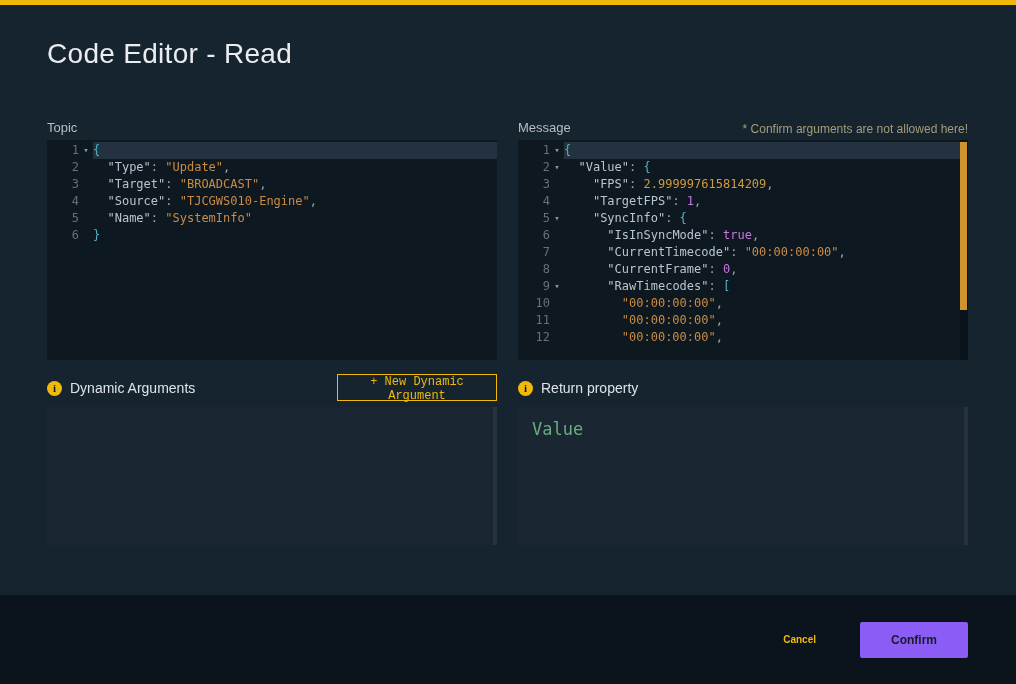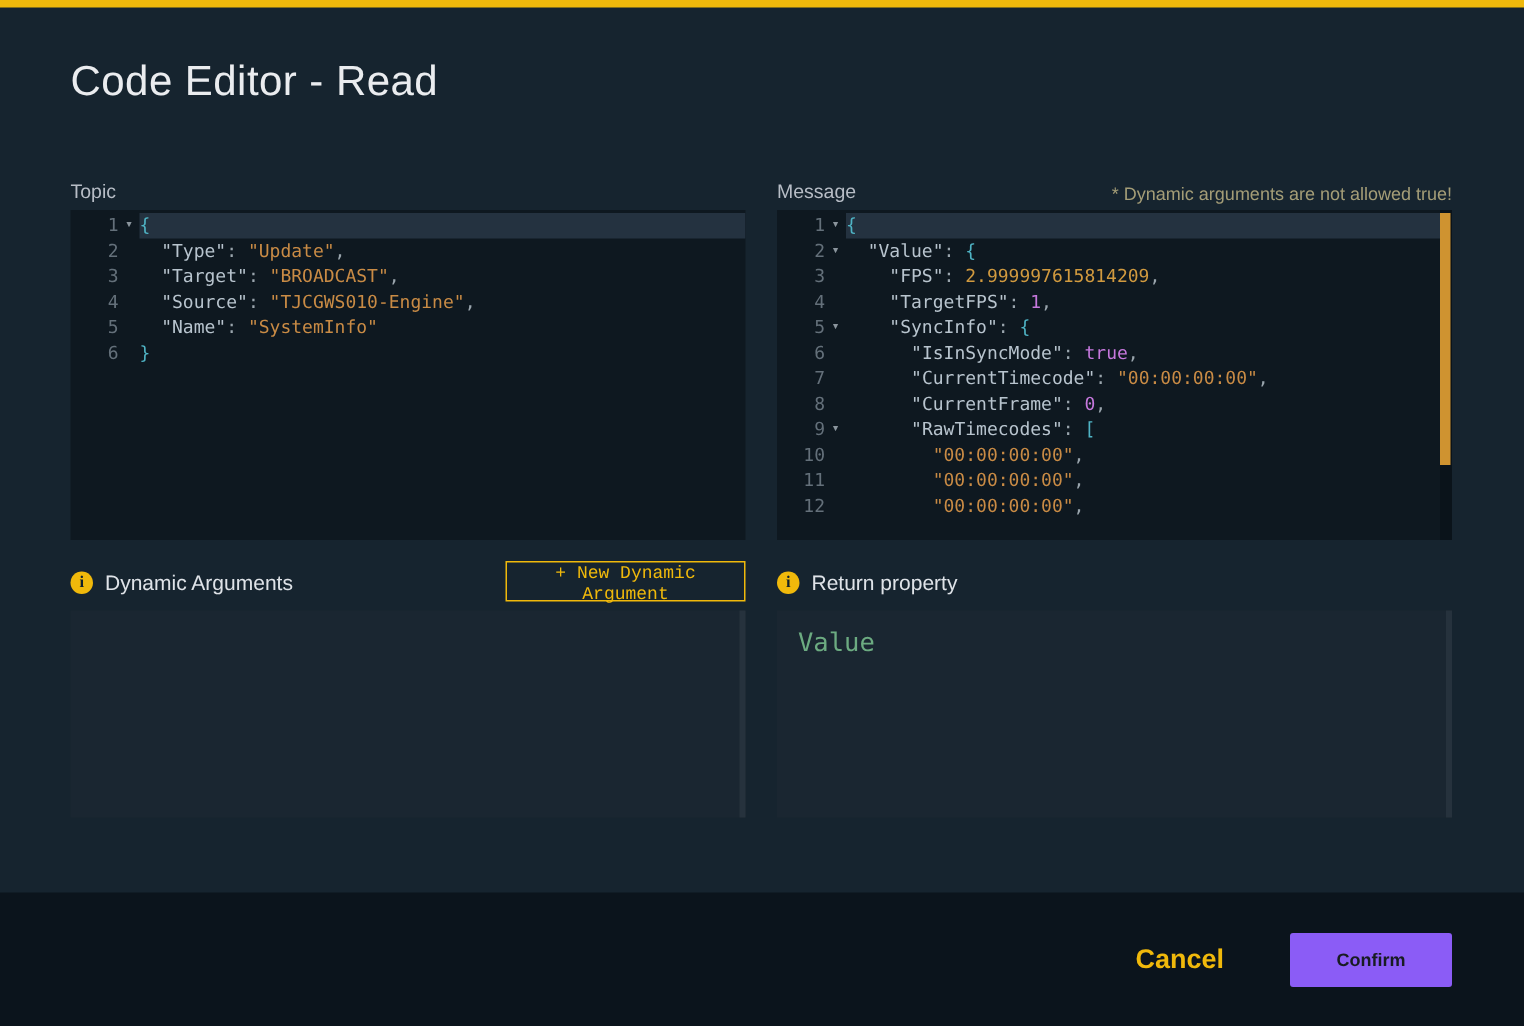--- a/index.html
+++ b/index.html
@@ -48,38 +48,38 @@
     font-family:Liberation Mono, monospace;cursor:pointer}
   .panel{position:absolute;top:407px;width:450px;height:138px;background:#1a2631}
   .panel.p-left{left:47px}
   .panel.p-right{left:518px}
   .ptrack{position:absolute;right:0;top:0;width:4px;height:100%;background:#26323d}
   .retval{padding:12px 14px;font-family:"DejaVu Sans Mono",monospace;font-size:17px;
     color:#6cab81}
 
   .footer{position:absolute;left:0;top:595px;width:100%;height:89px;background:#0b141c;
     display:flex;align-items:center;justify-content:flex-end;gap:44px;padding-right:48px}
-  .cancel{background:none;border:none;color:#f0b90b;font-size:18px;font-weight:bold;
+  .cancel{background:none;border:none;color:#f0b90b;font-size:10px;font-weight:bold;
     cursor:pointer;font-family:"Liberation Sans",sans-serif}
   .confirm{width:108px;height:36px;background:#8b5cf6;border:none;border-radius:2px;
     color:#181c22;font-size:12px;font-weight:bold;cursor:pointer;
     font-family:"Liberation Sans",sans-serif}
 </style>
 </head>
 <body>
 
 <div class="stage">
 
   <div class="topbar"></div>
 
   <h1 class="title">Code Editor - Read</h1>
 
   <div class="label l-topic">Topic</div>
   <div class="label l-message">Message</div>
-  <div class="note">* Dynamic arguments are not allowed true!</div>
+  <div class="note">* Confirm arguments are not allowed here!</div>
 
   <div class="editor e-topic">
       <div class="cl active">
         <span class="gut">
           <span class="ln">1</span>
           <span class="fold">▾</span>
         </span>
         <span class="code"><span class="tk-brace">{</span></span>
       </div>
       <div class="cl">

